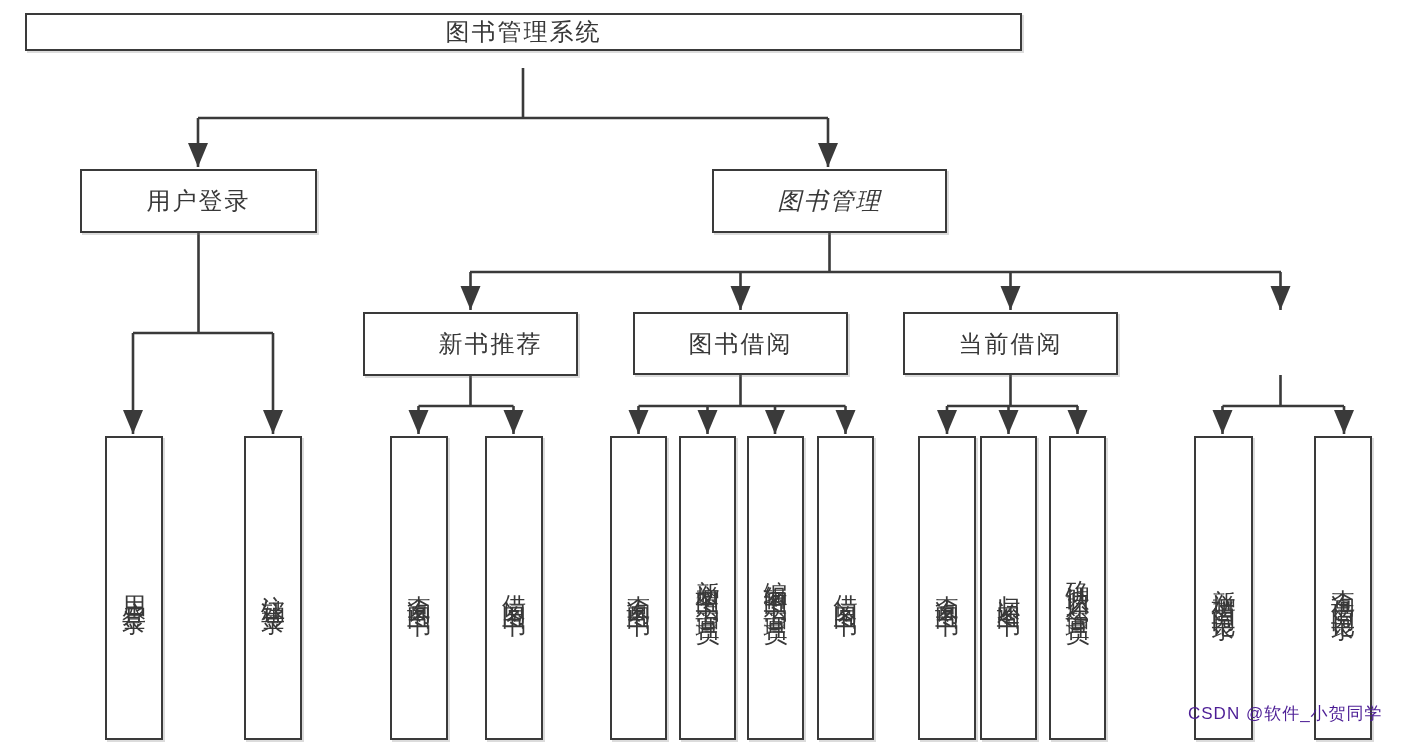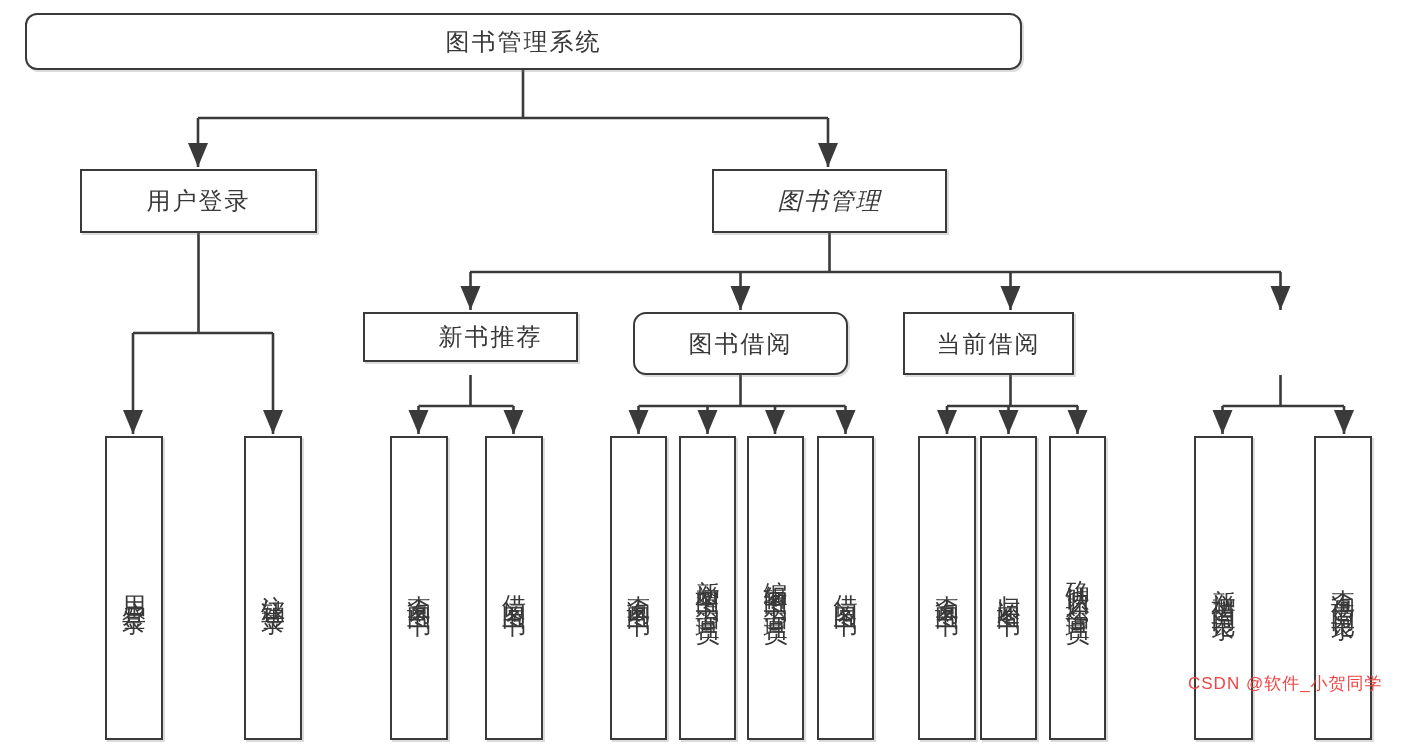--- a/index.html
+++ b/index.html
@@ -32,51 +32,51 @@
   }
   .node.v .label {
     writing-mode: vertical-rl;
     text-orientation: mixed;
     letter-spacing: 6px;
     line-height: 1;
     white-space: normal;
   }
 
   
-  #n-root   { left: 25px;   top: 13px;  width: 997px; height: 57px; border-radius: 12px; }
+  #n-root   { left: 25px;   top: 13px;  width: 997px; height: 38px; }
   #n-login  { left: 80px;   top: 169px; width: 237px; height: 64px; }
   #n-mgmt   { left: 712px;  top: 169px; width: 235px; height: 64px; font-style: italic; }
 
-  #n-b0 { left: 363px;  top: 312px; width: 215px; height: 50px; padding-left: 40px; }
-  #n-b1 { left: 633px;  top: 312px; width: 215px; height: 63px; border-radius: 13px; }
-  #n-b2 { left: 903px;  top: 312px; width: 171px; height: 63px; }
+  #n-b0 { left: 363px;  top: 312px; width: 215px; height: 64px; padding-left: 40px; }
+  #n-b1 { left: 633px;  top: 312px; width: 215px; height: 63px; }
+  #n-b2 { left: 903px;  top: 312px; width: 215px; height: 63px; }
   #n-b3 { left: 1173px; top: 312px; width: 215px; height: 63px; }
 
   .leaf { top: 436px; height: 304px; }
   #lf-a0 { left: 105px;  width: 58px; }
   #lf-a1 { left: 244px;  width: 58px; }
   #lf-b0-0 { left: 390px;  width: 58px; }
   #lf-b0-1 { left: 485px;  width: 58px; }
   #lf-b1-0 { left: 610px;  width: 57px; }
   #lf-b1-1 { left: 679px;  width: 57px; }
   #lf-b1-2 { left: 747px;  width: 57px; }
   #lf-b1-3 { left: 817px;  width: 57px; }
   #lf-b2-0 { left: 918px;  width: 58px; }
   #lf-b2-1 { left: 980px;  width: 57px; }
   #lf-b2-2 { left: 1049px; width: 57px; }
   #lf-b3-0 { left: 1194px; width: 59px; }
   #lf-b3-1 { left: 1314px; width: 58px; }
 
   .watermark {
     position: absolute;
     left: 1188px;
-    top: 672px;
+    top: 702px;
     font-size: 17px;
     letter-spacing: 1px;
-    color: #ef4444;
+    color: #4c1d95;
     white-space: nowrap;
     z-index: 5;
   }
 </style>
 </head>
 <body>
 
 <div class="canvas">
 
   <svg class="wires" viewBox="0 0 1405 747" xmlns="http://www.w3.org/2000/svg">

